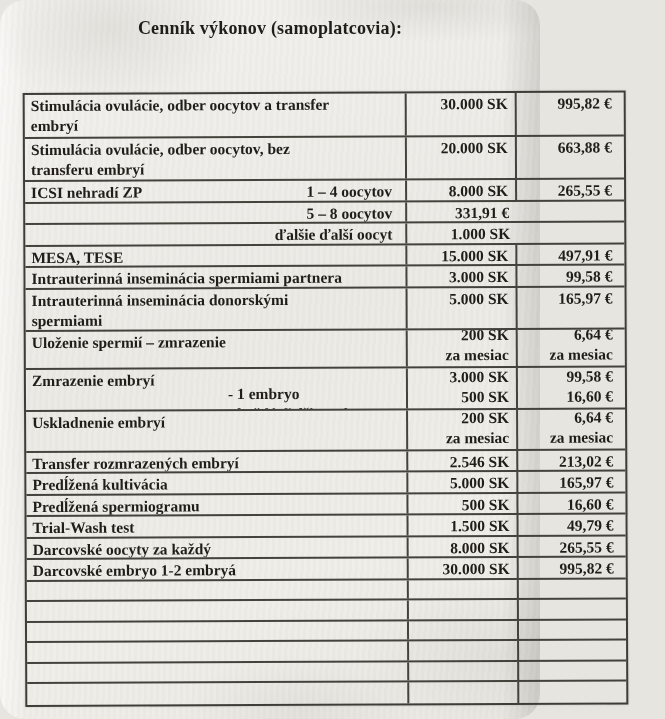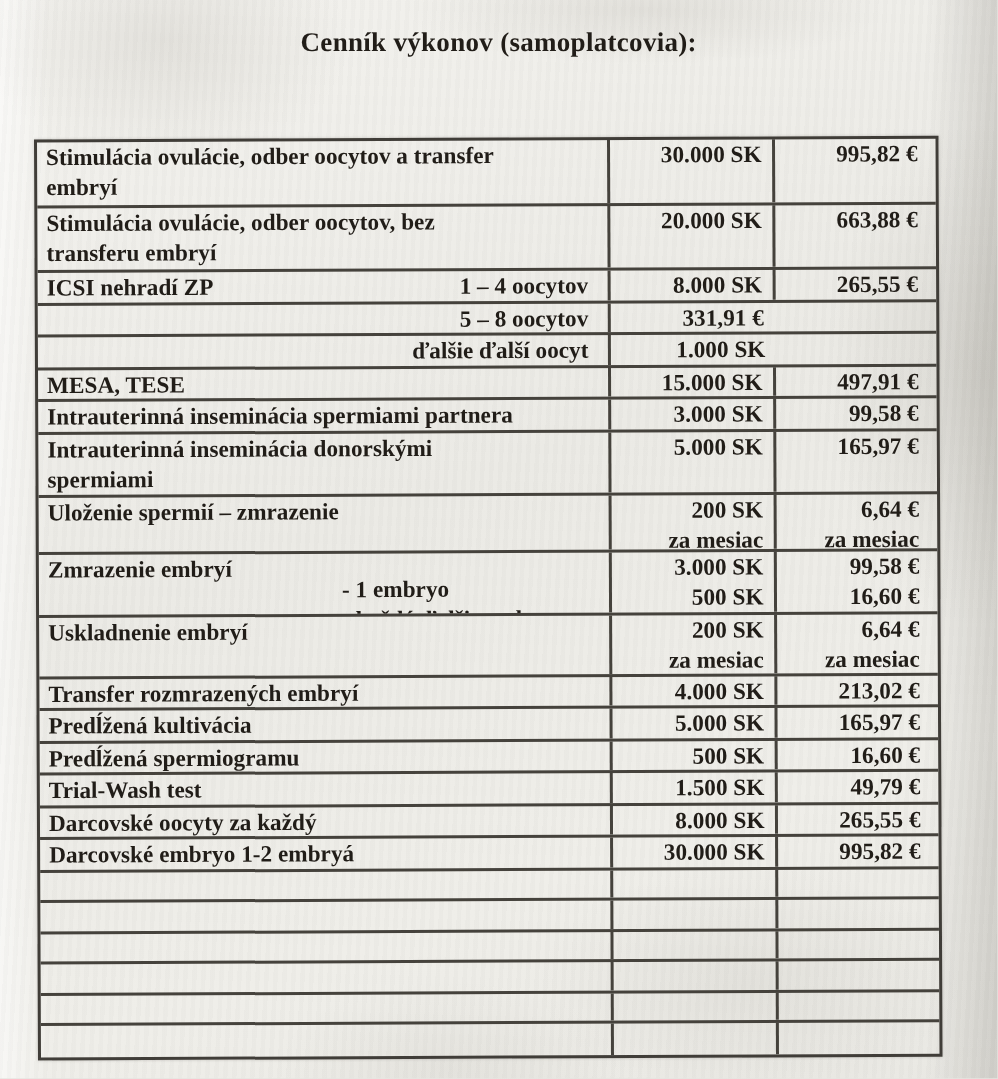--- a/index.html
+++ b/index.html
@@ -3,31 +3,32 @@
 <meta charset="utf-8">
 <style>
   html,body{margin:0;padding:0;}
   body{
     width:665px;height:719px;
     font-family:"Liberation Serif","DejaVu Serif",serif;
     background:#e6e5e0;
     overflow:hidden;
   }
   .sheet{
-    position:relative;width:665px;height:719px;
+    position:relative;width:540px;height:719px;
     color:#211d18;
     background:
       radial-gradient(ellipse 200px 130px at 110px 28px, rgba(118,112,100,0.12), transparent 62%),
       radial-gradient(ellipse 260px 60px  at 430px 6px,  rgba(118,112,100,0.12), transparent 62%),
       radial-gradient(ellipse 160px 260px at 655px 250px, rgba(108,103,92,0.14), transparent 65%),
       radial-gradient(ellipse 220px 120px at 500px 655px, rgba(108,103,92,0.08), transparent 65%),
       radial-gradient(ellipse 180px 90px  at 300px 712px, rgba(108,103,92,0.07), transparent 65%),
       repeating-linear-gradient(93deg, rgba(0,0,0,0.014) 0 3px, rgba(255,255,255,0.016) 3px 6px),
       linear-gradient(to right, rgba(255,255,255,0.55), rgba(0,0,0,0) 5%, rgba(0,0,0,0) 93%, rgba(86,83,76,0.18)),
       linear-gradient(160deg,#f3f2ee,#ebeae5 45%,#efeee9 75%,#e9e8e3);
+    border-radius: 25px;
   }
   .title{
     position:absolute;top:18px;left:0;width:100%;
     margin:0;text-align:center;
     font-size:18px;font-weight:700;letter-spacing:0.2px;
   }
   .price-table{
     position:absolute;left:24px;top:92px;width:599px;
     border:2px solid #403d38;
     transform:rotate(-0.25deg);
@@ -44,21 +45,21 @@
   .c{
     box-sizing:border-box;
     border-right:2px solid #45423c;
     font-size:15.5px;font-weight:700;line-height:20px;
     overflow:hidden;
   }
   .c:last-child{border-right:none;}
   .desc{padding:1px 4px 0 6px;}
   .sk{text-align:right;padding:1px 7px 0 2px;}
   .eur{text-align:right;padding:1px 8px 0 2px;}
-  .two{display:flex;flex-direction:column;justify-content:space-between;padding-bottom:1px;}
+  .two{display:flex;flex-direction:column;justify-content:flex-end;padding-bottom:1px;}
   .split{display:flex;justify-content:space-between;padding-right:13px;}
   .zm{position:relative;}
   .zm .main{position:absolute;left:6px;top:1px;}
   .zm .subs{position:absolute;left:202px;top:15px;}
   .ln{display:block;}
   .h44{height:44px}.h43{height:43px}.h42{height:42px}.h41{height:41px}
   .h38{height:38px}.h21{height:21.5px}.h20{height:20.5px}
 </style>
 </head>
 <body>
@@ -180,21 +181,21 @@
       <div class="c eur two">
         <div>6,64 €</div>
         <div>za mesiac</div>
       </div>
     </div>
 
     <div class="row h21">
       <div class="c desc">
         <span>Transfer rozmrazených embryí</span>
       </div>
-      <div class="c sk"><span>4.000 SK</span></div>
+      <div class="c sk"><span>2.546 SK</span></div>
       <div class="c eur"><span>213,02 €</span></div>
     </div>
 
     <div class="row h21">
       <div class="c desc">
         <span>Predĺžená kultivácia</span>
       </div>
       <div class="c sk"><span>5.000 SK</span></div>
       <div class="c eur"><span>165,97 €</span></div>
     </div>

